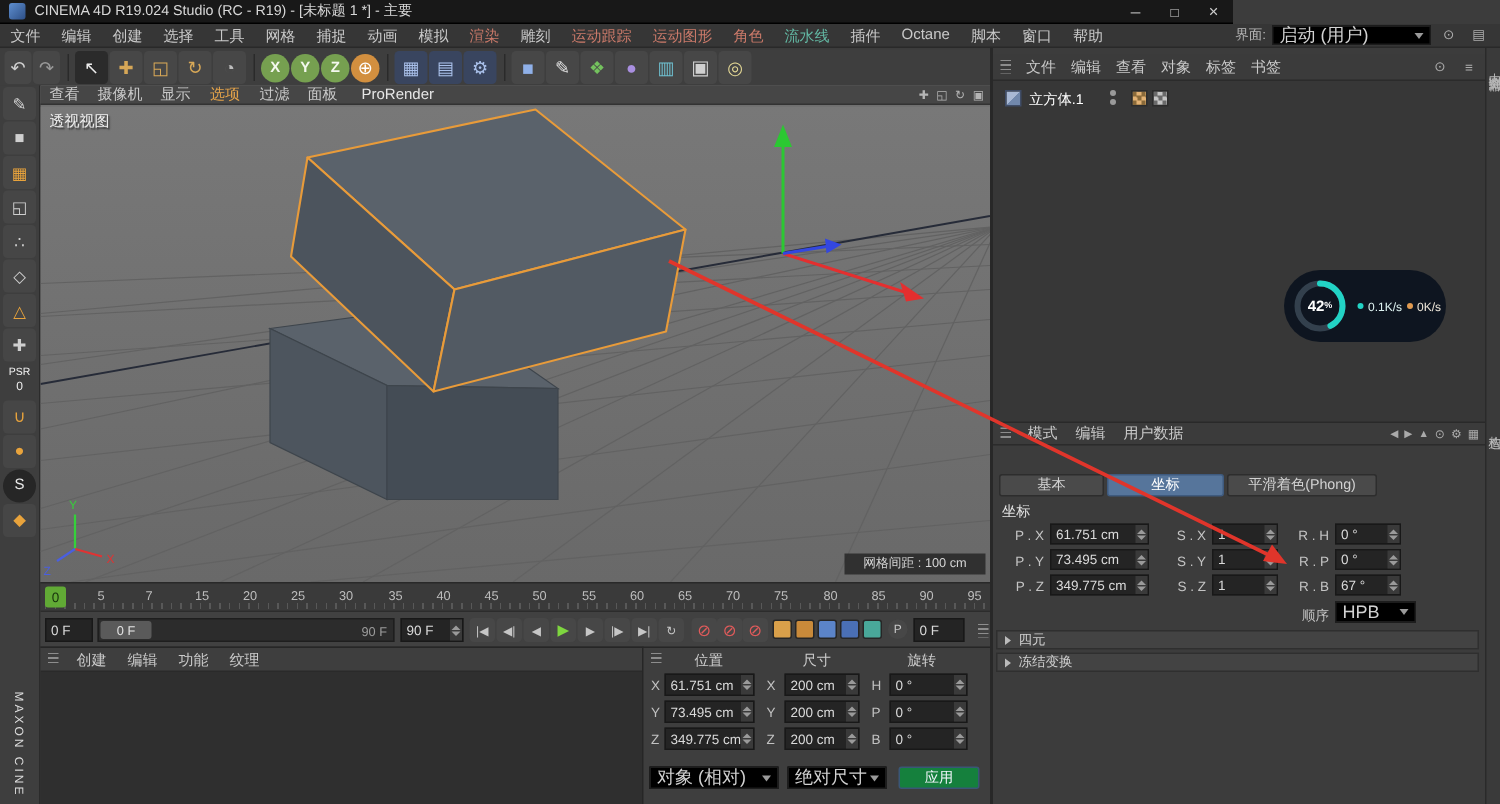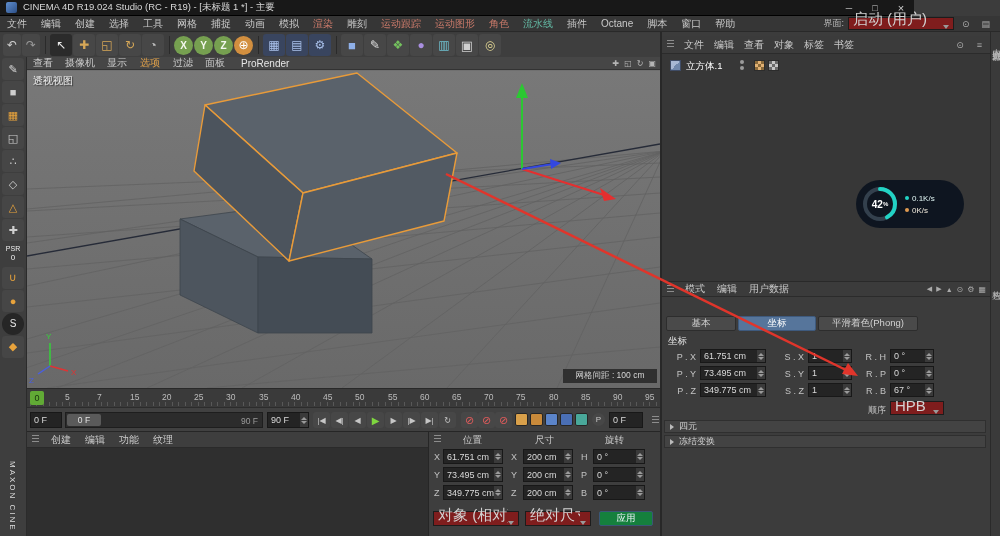--- a/index.html
+++ b/index.html
@@ -12,21 +12,21 @@
 .ib{display:flex;align-items:center;justify-content:center;background:#474747;border-radius:3px;color:#c6c6c6}
 .tb{width:22px;height:22px;font-size:12px;margin-right:1px}
 .lb{width:22px;height:22px;font-size:11px;margin:1px auto;background:#464646;border-radius:3px;display:flex;align-items:center;justify-content:center}
 .sep{width:1px;height:18px;background:#2a2a2a;margin:0 4px}
 .fld{position:absolute;background:#242424;border:1px solid #181818;display:flex;align-items:center;font-size:9px;color:#dadada}
 .fld .v{flex:1;padding:0 3px;white-space:nowrap;overflow:hidden}
 .sp{width:8px;align-self:stretch;display:flex;flex-direction:column;align-items:center;justify-content:center;gap:1px;background:#3a3a3a}
 .sp b{display:block;width:0;height:0;border-left:3px solid transparent;border-right:3px solid transparent}
 .sp .u{border-bottom:3px solid #9a9a9a}
 .sp .d{border-top:3px solid #9a9a9a}
-.dd{background:#7f1d1d;border:1px solid #1c1c1c;display:flex;align-items:flex-end;font-size:15px;color:#d2d2d2}
+.dd{background:#000000;border:1px solid #1c1c1c;display:flex;align-items:center;font-size:12px;color:#d2d2d2}
 .dd .v{flex:1;padding:0 4px;white-space:nowrap;overflow:hidden}
 .dd .c{width:0;height:0;border-left:3px solid transparent;border-right:3px solid transparent;border-top:4px solid #9a9a9a;margin-right:4px}
 .grip{width:7px;height:9px;margin:0 5px;background:repeating-linear-gradient(180deg,#8d8d8d 0 1px,transparent 1px 3px)}
 .tick{position:absolute;top:3px;font-size:8.5px;color:#bdbdbd}
 .tpb{position:absolute;top:4px;width:17px;height:16px;font-size:8px}
 .tg{position:absolute;top:5px;width:13px;height:13px;border-radius:2px;border:1px solid #262626}
 .chead{position:absolute;top:2px;font-size:9.5px;color:#cdcdcd}
 .clab{position:absolute;font-size:9px;color:#c2c2c2}
 .alab{position:absolute;width:32px;text-align:right;font-size:9px;color:#c4c4c4}
 .atab{position:absolute;top:0;height:15px;display:flex;align-items:flex-start;justify-content:center;font-size:9.5px;background:#4a4a4a;border:1px solid #2d2d2d;border-radius:2px;color:#d2d2d2}
@@ -38,21 +38,21 @@
 .dot{width:4px;height:4px;border-radius:50%;background:#9a9a9a}
 .vtab{writing-mode:vertical-rl;text-orientation:mixed;font-size:8.5px;color:#b8b8b8;letter-spacing:1px}
 .btn{display:flex;align-items:center;justify-content:center;background:#15803d;border:1px solid #3a5676;border-radius:2px;font-size:9.5px;color:#f0f5fb}
 .icon9{font-size:9px;color:#adadad;padding:0 4px}
 </style>
 </head>
 <body>
 
 <div id="app">
 
-  <div class="abs flex" style="left:0;top:0;width:914px;height:16px;background:#181818;border-bottom:1px solid #000">
+  <div class="abs flex" style="left:0;top:0;width:822px;height:16px;background:#181818;border-bottom:1px solid #000">
     <div style="width:11px;height:11px;margin:0 6px;background:linear-gradient(135deg,#5f8fd0,#2d4f86);border-radius:2px"></div>
     <span style="font-size:9.5px;color:#d8d8d8;white-space:nowrap">CINEMA 4D R19.024 Studio (RC - R19) - [未标题 1 *] - 主要</span>
     <div class="flex" style="margin-left:auto;height:100%">
       <span style="width:26px;text-align:center;font-size:9px;color:#cfcfcf">─</span>
       <span style="width:26px;text-align:center;font-size:9px;color:#cfcfcf">□</span>
       <span style="width:26px;text-align:center;font-size:11px;color:#cfcfcf">×</span>
     </div>
   </div>
 
   <div class="abs flex" style="left:0;top:16px;width:1000px;height:16px;background:#363636;border-bottom:1px solid #292929">
@@ -633,21 +633,21 @@
     <div style="position:relative;width:38px;height:38px">
       <svg width="38" height="38">
         <circle cx="19" cy="19" r="15" fill="none" stroke="#33404d" stroke-width="4"></circle>
         <circle cx="19" cy="19" r="15" fill="none" stroke="#22d3c5" stroke-width="4" stroke-dasharray="39.6 54.6" stroke-linecap="round" transform="rotate(-90 19 19)"></circle>
       </svg>
       <span style="position:absolute;inset:0;display:flex;align-items:center;justify-content:center;color:#fff;font-weight:bold">
         <span style="font-size:10px">42</span>
           <span style="font-size:6px">%</span>
       </span>
     </div>
-    <div style="display:flex;flex-direction:column;gap:3px">
+    <div style="display:flex;flex-direction:row;gap:3px">
       <div class="flex" style="gap:3px">
         <i style="width:4px;height:4px;border-radius:50%;background:#22d3c5"></i>
         <span style="font-size:8px;color:#dff4f2">0.1K/s</span>
       </div>
       <div class="flex" style="gap:3px">
         <i style="width:4px;height:4px;border-radius:50%;background:#e09a50"></i>
         <span style="font-size:8px;color:#efe8da">0K/s</span>
       </div>
     </div>
   </div>

